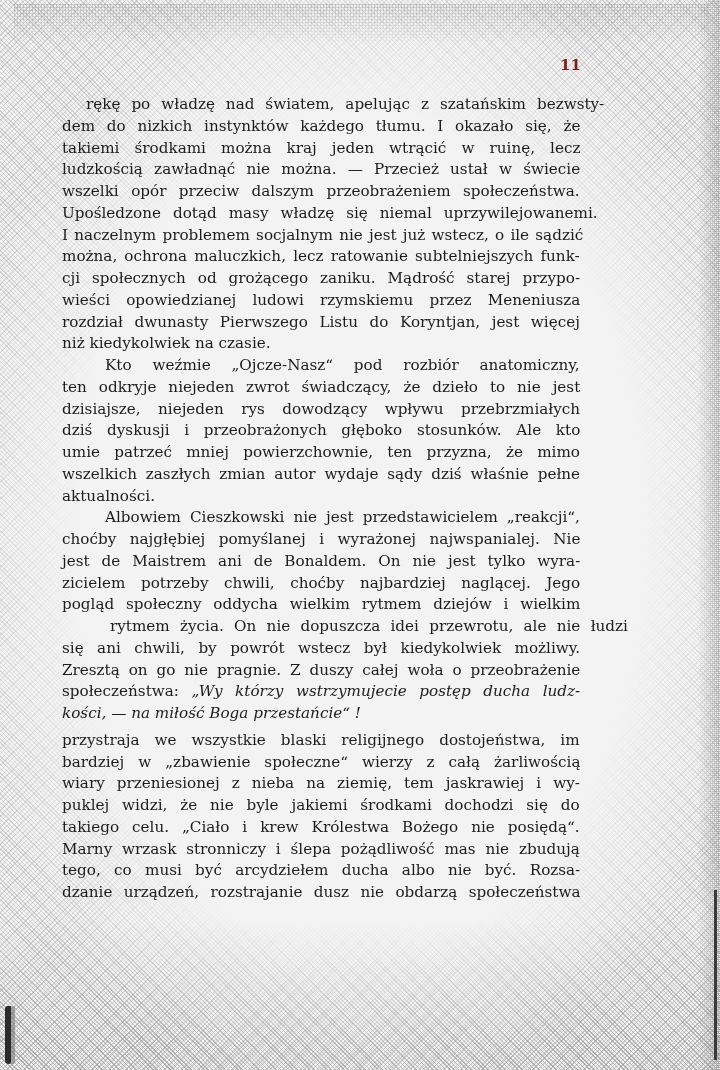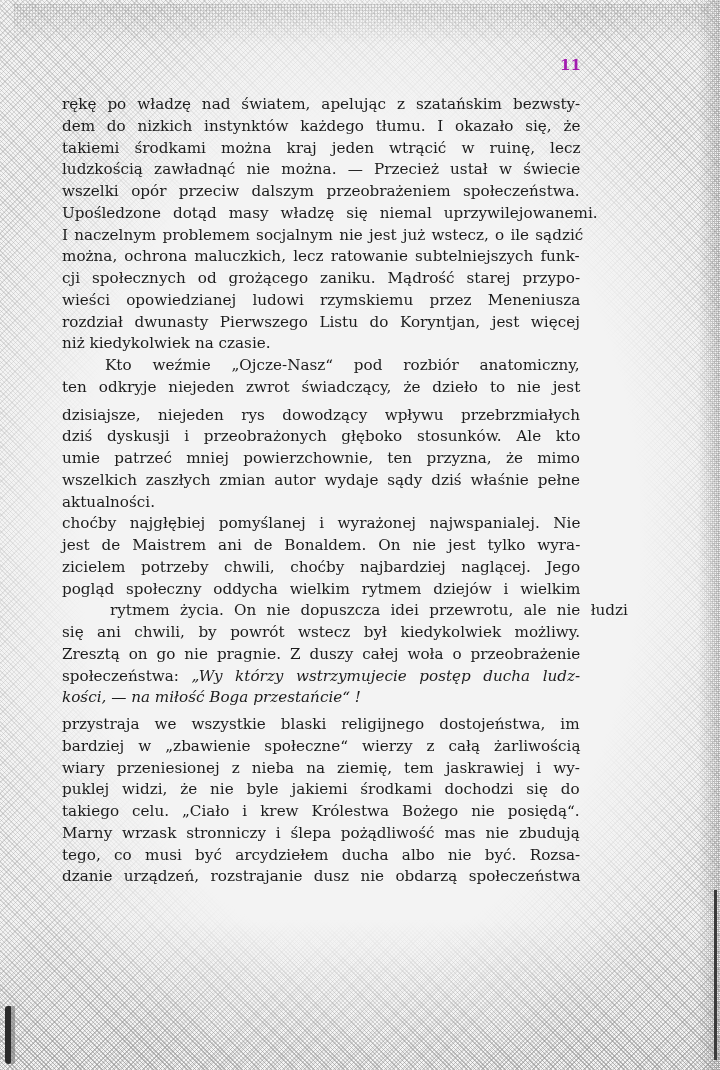--- a/index.html
+++ b/index.html
@@ -44,21 +44,21 @@
   .bottom-noise {
     position: absolute; left: 0; right: 0; bottom: 0; height: 150px;
     background:
       repeating-linear-gradient(45deg, rgba(140,140,140,0.4) 0 1px, transparent 1px 3px),
       repeating-linear-gradient(-45deg, rgba(140,140,140,0.35) 0 1px, transparent 1px 3px);
     -webkit-mask-image: linear-gradient(to top, #000 10%, transparent);
     mask-image: linear-gradient(to top, #000 10%, transparent);
   }
   .page-number {
     position: absolute; left: 560px; top: 56px;
-    font-size: 15px; font-weight: bold; color: #a21caf;
+    font-size: 15px; font-weight: bold; color: #7f1d1d;
   }
   .text-block {
     position: absolute; left: 62px; top: 94px; width: 520px;
     font-size: 15.2px; line-height: 21.75px;
     text-align: justify;
   }
   .line {
     display: block; white-space: nowrap;
     text-align: justify; text-align-last: justify;
     height: 21.75px;
@@ -76,45 +76,46 @@
 <div class="bottom-noise"></div>
 <div class="right-edge"></div>
 <div class="right-line"></div>
 <div class="left-mark"></div>
 
 <div class="page-number">11</div>
 
 <div class="text-block">
 
   <div>
-    <span class="line" style="display: block; width: auto; word-spacing: 6.125px; text-align-last: left;">rękę po władzę nad światem, apelując z szatańskim bezwsty-</span>
+    <span class="line" style="display: block; width: auto; word-spacing: 6.125px; text-align-last: left; margin-left: 24px;">rękę po władzę nad światem, apelując z szatańskim bezwsty-</span>
     <span class="line" style="display: block; width: auto; word-spacing: 6.88889px; text-align-last: left;">dem do nizkich instynktów każdego tłumu. I okazało się, że</span>
     <span class="line" style="display: block; width: auto; word-spacing: 10.25px; text-align-last: left;">takiemi środkami można kraj jeden wtrącić w ruinę, lecz</span>
     <span class="line" style="display: block; width: auto; word-spacing: 6.375px; text-align-last: left;">ludzkością zawładnąć nie można. — Przecież ustał w świecie</span>
     <span class="line" style="display: block; width: auto; word-spacing: 7.6px; text-align-last: left;">wszelki opór przeciw dalszym przeobrażeniem społeczeństwa.</span>
     <span class="line" style="display: block; width: auto; word-spacing: 7.16667px; text-align-last: left;">Upośledzone dotąd masy władzę się niemal uprzywilejowanemi.</span>
     <span class="line" style="display: block; width: auto; word-spacing: 1.4px; text-align-last: left;">I naczelnym problemem socjalnym nie jest już wstecz, o ile sądzić</span>
     <span class="line" style="display: block; width: auto; word-spacing: 2.33333px; text-align-last: left;">można, ochrona maluczkich, lecz ratowanie subtelniejszych funk-</span>
     <span class="line" style="display: block; width: auto; word-spacing: 7.14286px; text-align-last: left;">cji społecznych od grożącego zaniku. Mądrość starej przypo-</span>
     <span class="line" style="display: block; width: auto; word-spacing: 11.4px; text-align-last: left;">wieści opowiedzianej ludowi rzymskiemu przez Meneniusza</span>
     <span class="line" style="display: block; width: auto; word-spacing: 6.71429px; text-align-last: left;">rozdział dwunasty Pierwszego Listu do Koryntjan, jest więcej</span>
     <span class="line last" style="display: block; width: auto; text-align-last: left;">niż kiedykolwiek na czasie.</span>
   </div>
 
   <div>
     <span class="line indent" style="display: block; width: auto; word-spacing: 16px; text-align-last: left;">Kto weźmie „Ojcze-Nasz“ pod rozbiór anatomiczny,</span>
     <span class="line" style="display: block; width: auto; word-spacing: 7.11111px; text-align-last: left;">ten odkryje niejeden zwrot świadczący, że dzieło to nie jest</span>
-    <span class="line" style="display: block; width: auto; word-spacing: 12.6px; text-align-last: left; margin-top: 6px;">dzisiajsze, niejeden rys dowodzący wpływu przebrzmiałych</span>
+    <span class="line" style="display: block; width: auto; word-spacing: 12.6px; text-align-last: left;">dzisiajsze, niejeden rys dowodzący wpływu przebrzmiałych</span>
     <span class="line" style="display: block; width: auto; word-spacing: 9.85714px; text-align-last: left;">dziś dyskusji i przeobrażonych głęboko stosunków. Ale kto</span>
     <span class="line" style="display: block; width: auto; word-spacing: 9.42857px; text-align-last: left;">umie patrzeć mniej powierzchownie, ten przyzna, że mimo</span>
     <span class="line" style="display: block; width: auto; word-spacing: 4px; text-align-last: left;">wszelkich zaszłych zmian autor wydaje sądy dziś właśnie pełne</span>
     <span class="line last" style="display: block; width: auto; text-align-last: left;">aktualności.</span>
   </div>
 
   <div>
+    <span class="line indent" style="display: block; width: auto; word-spacing: 4.2px; text-align-last: left;">Albowiem Cieszkowski nie jest przedstawicielem „reakcji“,</span>
     <span class="line" style="display: block; width: auto; word-spacing: 8.66667px; text-align-last: left;">choćby najgłębiej pomyślanej i wyrażonej najwspanialej. Nie</span>
     <span class="line" style="display: block; width: auto; word-spacing: 7.1px; text-align-last: left;">jest de Maistrem ani de Bonaldem. On nie jest tylko wyra-</span>
     <span class="line" style="display: block; width: auto; word-spacing: 10.6667px; text-align-last: left;">zicielem potrzeby chwili, choćby najbardziej naglącej. Jego</span>
     <span class="line" style="display: block; width: auto; word-spacing: 7px; text-align-last: left;">pogląd społeczny oddycha wielkim rytmem dziejów i wielkim</span>
     <span class="line" style="display: block; width: auto; word-spacing: 5.44444px; text-align-last: left; margin-left: 48px;">rytmem życia. On nie dopuszcza idei przewrotu, ale nie łudzi</span>
     <span class="line" style="display: block; width: auto; word-spacing: 8.625px; text-align-last: left;">się ani chwili, by powrót wstecz był kiedykolwiek możliwy.</span>
     <span class="line" style="display: block; width: auto; word-spacing: 4.1px; text-align-last: left;">Zresztą on go nie pragnie. Z duszy całej woła o przeobrażenie</span>
     <span class="line" style="display: block; width: auto; word-spacing: 7.66667px; text-align-last: left;"><span>społeczeństwa: </span><span class="italic">„Wy którzy wstrzymujecie postęp ducha ludz-</span></span>
     <span class="line last" style="display: block; width: auto; text-align-last: left;"><span class="italic">kości, — na miłość Boga przestańcie“ !</span></span>
   </div>

